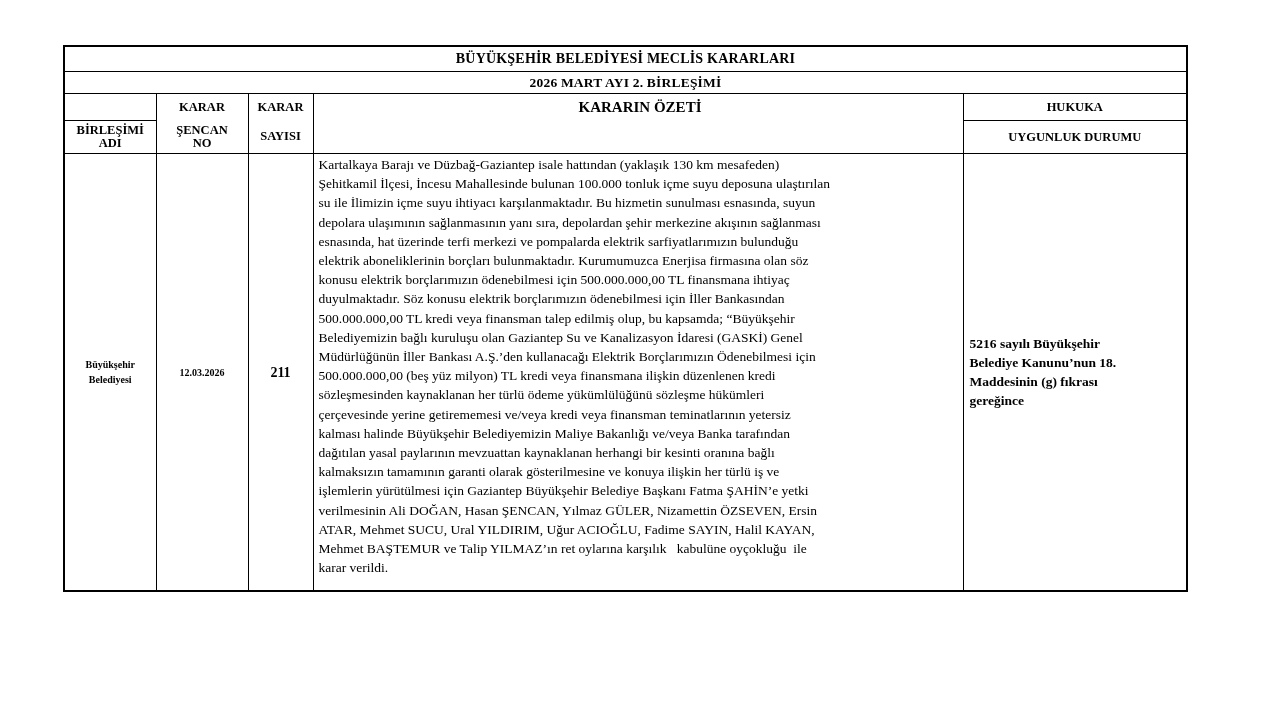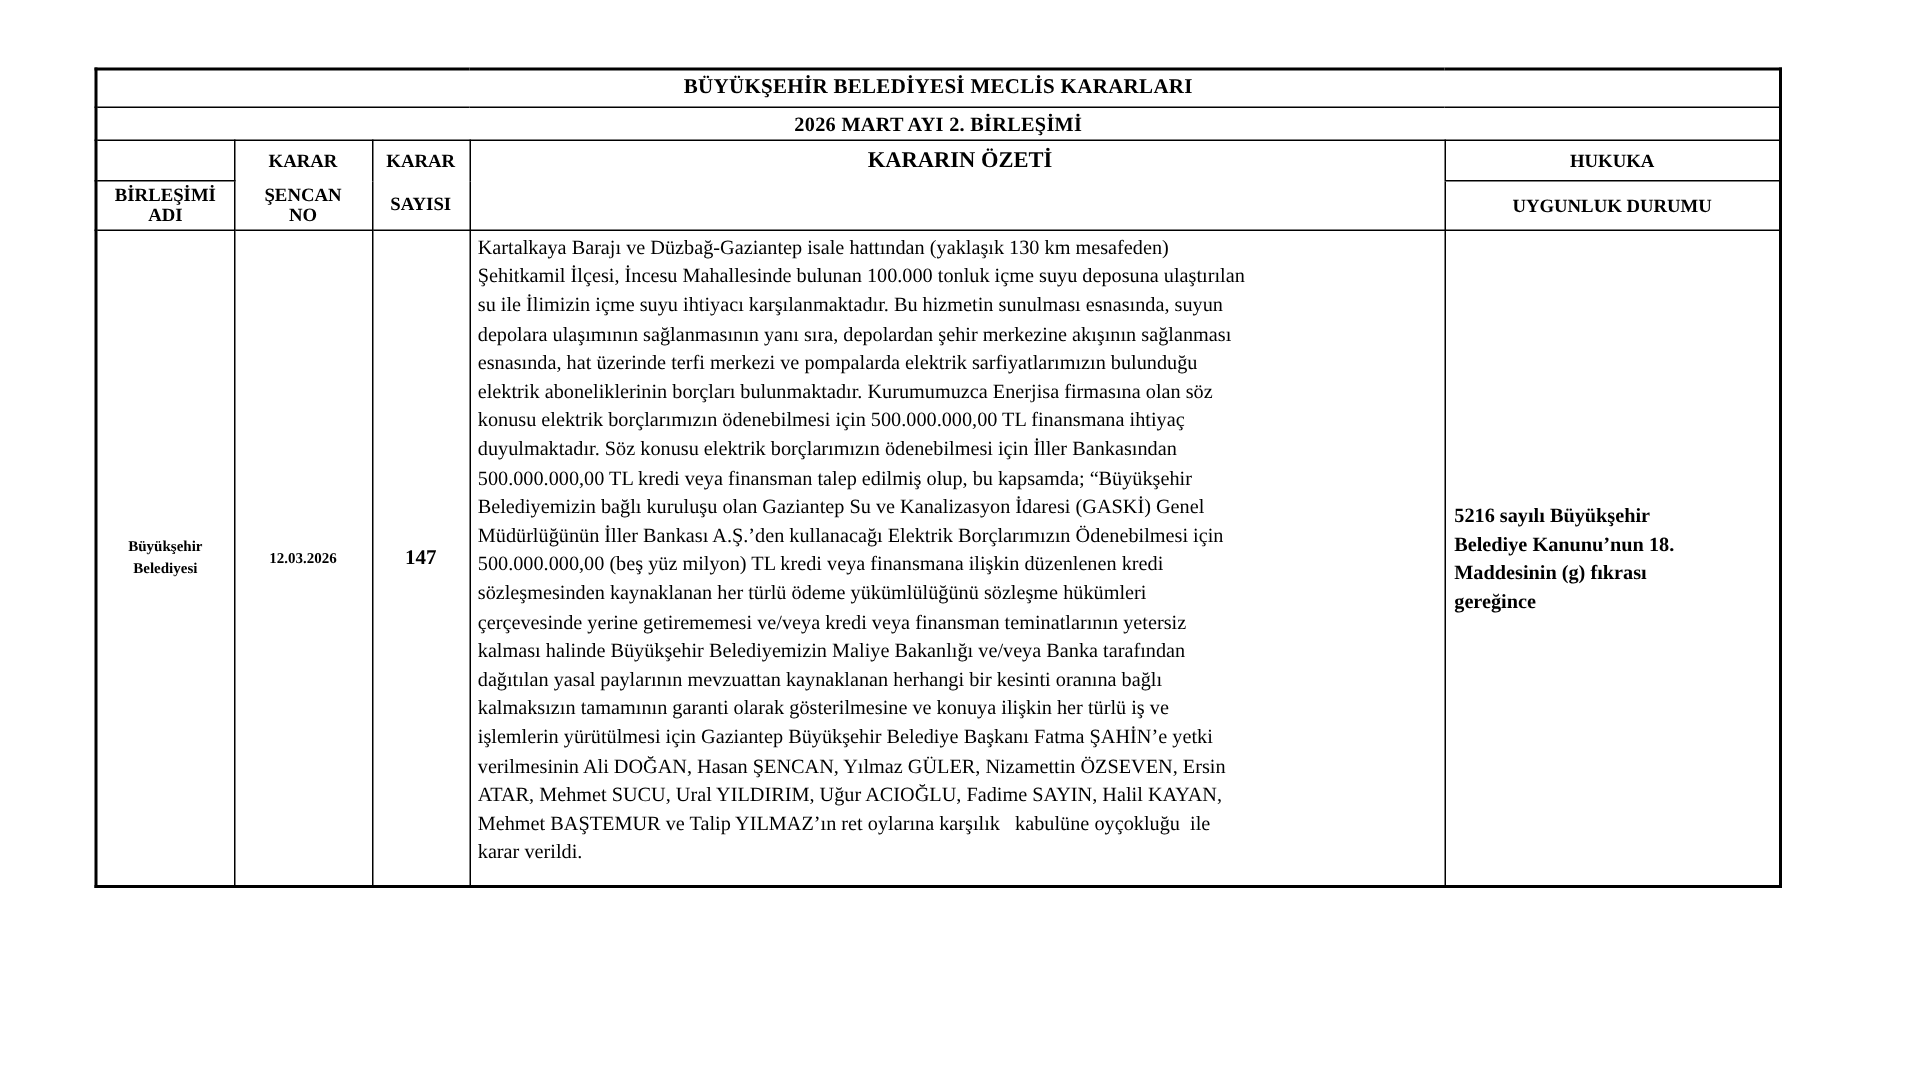--- a/index.html
+++ b/index.html
@@ -82,21 +82,21 @@
         <td class="small-h no-t">ŞENCAN
 NO</td>
         <td class="small-h no-t">SAYISI</td>
         <td class="no-t"></td>
         <td class="small-h">UYGUNLUK DURUMU</td>
       </tr>
       <tr>
         <td class="cell-bold-center">Büyükşehir
 Belediyesi</td>
         <td class="cell-bold-center">12.03.2026</td>
-        <td class="cell-bold-center cell-sayi">147</td>
+        <td class="cell-bold-center cell-sayi">211</td>
         <td class="ozet-body">Kartalkaya Barajı ve Düzbağ-Gaziantep isale hattından (yaklaşık 130 km mesafeden)
 Şehitkamil İlçesi, İncesu Mahallesinde bulunan 100.000 tonluk içme suyu deposuna ulaştırılan
 su ile İlimizin içme suyu ihtiyacı karşılanmaktadır. Bu hizmetin sunulması esnasında, suyun
 depolara ulaşımının sağlanmasının yanı sıra, depolardan şehir merkezine akışının sağlanması
 esnasında, hat üzerinde terfi merkezi ve pompalarda elektrik sarfiyatlarımızın bulunduğu
 elektrik aboneliklerinin borçları bulunmaktadır. Kurumumuzca Enerjisa firmasına olan söz
 konusu elektrik borçlarımızın ödenebilmesi için 500.000.000,00 TL finansmana ihtiyaç
 duyulmaktadır. Söz konusu elektrik borçlarımızın ödenebilmesi için İller Bankasından
 500.000.000,00 TL kredi veya finansman talep edilmiş olup, bu kapsamda; “Büyükşehir
 Belediyemizin bağlı kuruluşu olan Gaziantep Su ve Kanalizasyon İdaresi (GASKİ) Genel

